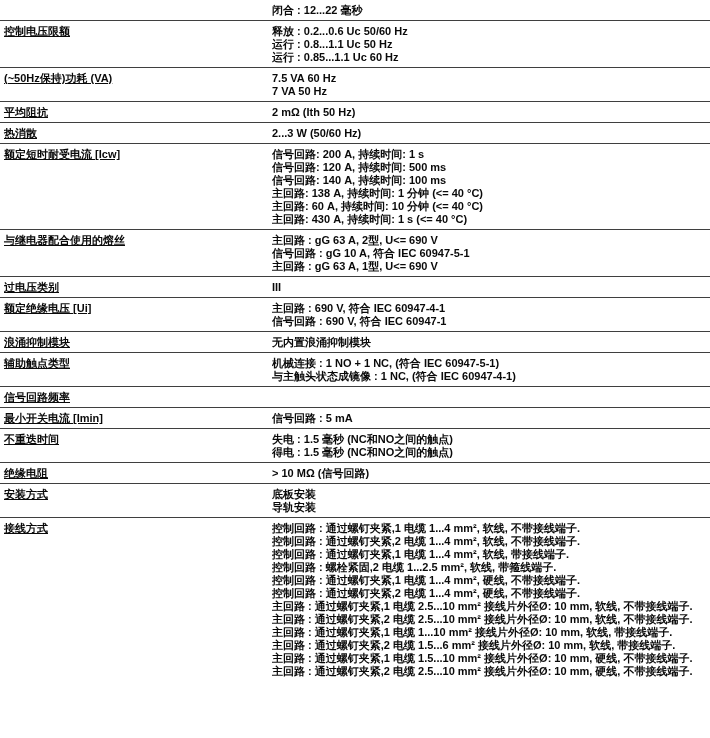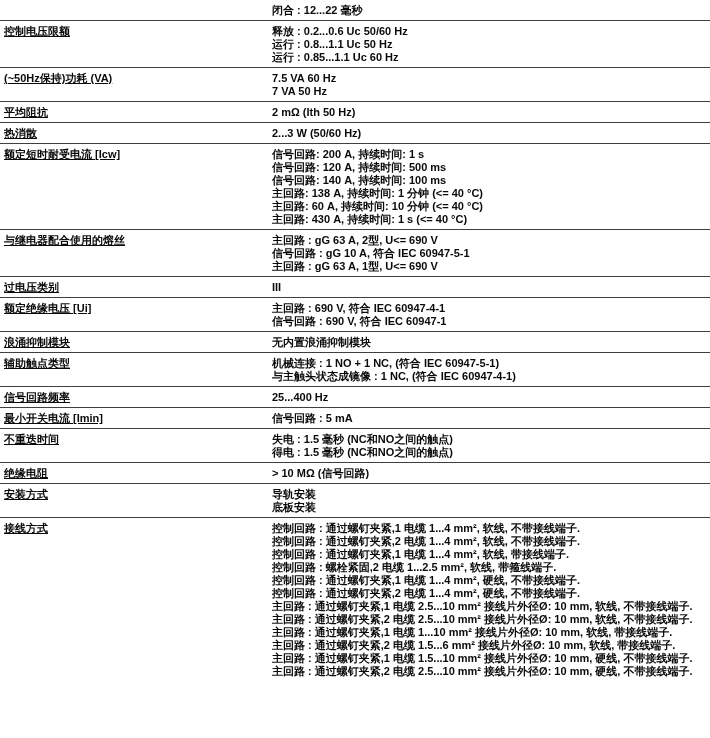--- a/index.html
+++ b/index.html
@@ -126,23 +126,20 @@
     </div>
     <div class="spec-row">
       <div class="spec-row-label">辅助触点类型</div>
       <div class="spec-row-values">
         <div class="spec-value-line">机械连接 : 1 NO + 1 NC, (符合 IEC 60947-5-1)</div>
         <div class="spec-value-line">与主触头状态成镜像 : 1 NC, (符合 IEC 60947-4-1)</div>
       </div>
     </div>
     <div class="spec-row">
       <div class="spec-row-label">信号回路频率</div>
-      <div class="spec-row-values">
-        <div class="spec-value-line">25...400 Hz</div>
-      </div>
     </div>
     <div class="spec-row">
       <div class="spec-row-label">最小开关电流 [Imin]</div>
       <div class="spec-row-values">
         <div class="spec-value-line">信号回路 : 5 mA</div>
       </div>
     </div>
     <div class="spec-row">
       <div class="spec-row-label">不重迭时间</div>
       <div class="spec-row-values">
@@ -152,22 +149,22 @@
     </div>
     <div class="spec-row">
       <div class="spec-row-label">绝缘电阻</div>
       <div class="spec-row-values">
         <div class="spec-value-line">&gt; 10 MΩ (信号回路)</div>
       </div>
     </div>
     <div class="spec-row">
       <div class="spec-row-label">安装方式</div>
       <div class="spec-row-values">
+        <div class="spec-value-line">底板安装</div>
         <div class="spec-value-line">导轨安装</div>
-        <div class="spec-value-line">底板安装</div>
       </div>
     </div>
     <div class="spec-row">
       <div class="spec-row-label">接线方式</div>
       <div class="spec-row-values">
         <div class="spec-value-line">控制回路 : 通过螺钉夹紧,1 电缆 1...4 mm², 软线, 不带接线端子.</div>
         <div class="spec-value-line">控制回路 : 通过螺钉夹紧,2 电缆 1...4 mm², 软线, 不带接线端子.</div>
         <div class="spec-value-line">控制回路 : 通过螺钉夹紧,1 电缆 1...4 mm², 软线, 带接线端子.</div>
         <div class="spec-value-line">控制回路 : 螺栓紧固,2 电缆 1...2.5 mm², 软线, 带箍线端子.</div>
         <div class="spec-value-line">控制回路 : 通过螺钉夹紧,1 电缆 1...4 mm², 硬线, 不带接线端子.</div>

